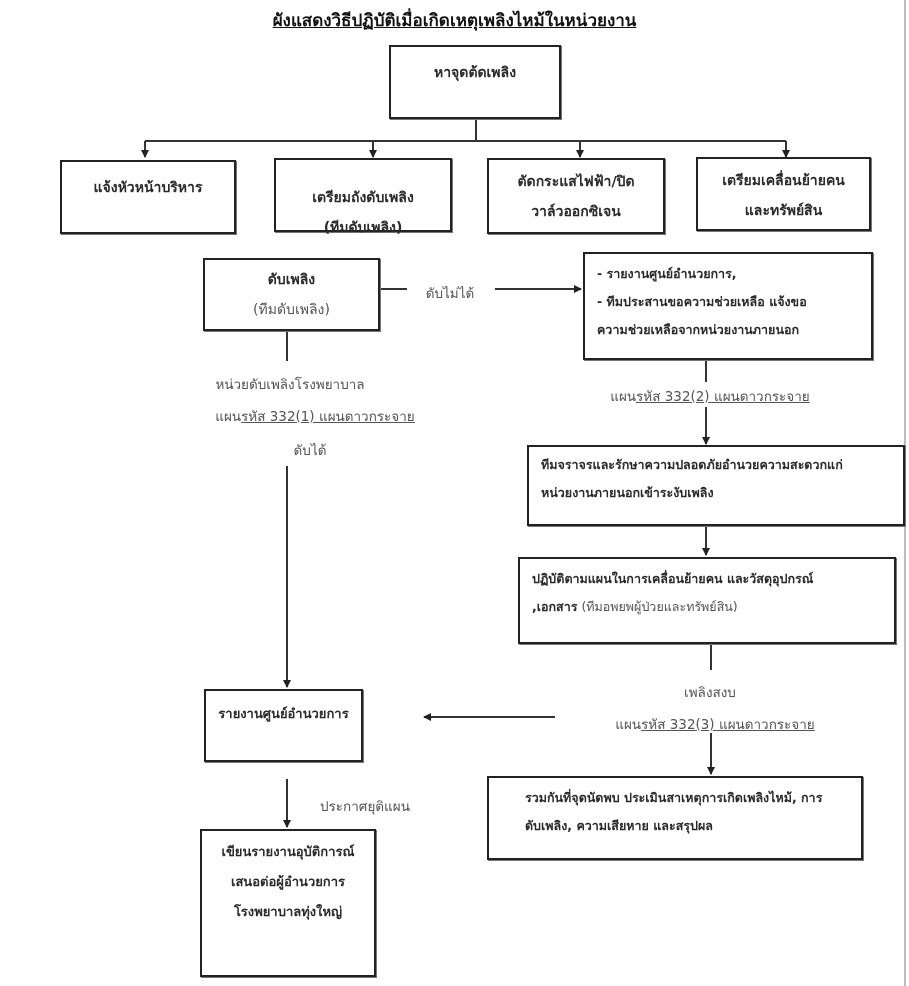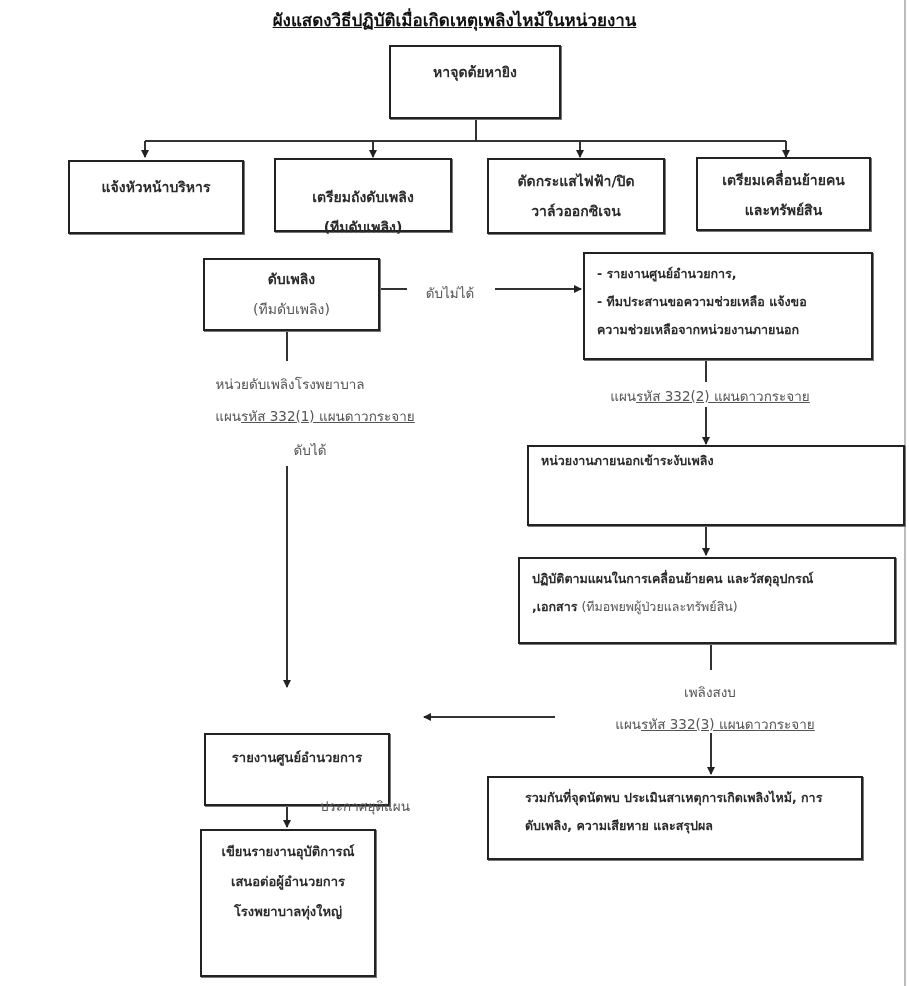--- a/index.html
+++ b/index.html
@@ -50,24 +50,24 @@
     <line x1="706" y1="407" x2="706" y2="444" marker-end="url(#ah)"></line>
     <line x1="706" y1="526" x2="706" y2="555" marker-end="url(#ah)"></line>
     <line x1="711" y1="644" x2="711" y2="670"></line>
     <line x1="711" y1="733" x2="711" y2="774" marker-end="url(#ah)"></line>
     <line x1="555" y1="717" x2="424" y2="717" marker-end="url(#ah)"></line>
     <line x1="287" y1="779" x2="287" y2="827" marker-end="url(#ah)"></line>
   </g>
 </svg>
 
 <div class="box" style="left:389px;top:45px;width:172px;height:74px;">
-  <div class="t" style="margin-top:10px;">หาจุดต้ยหายิง</div>
+  <div class="t" style="margin-top:10px;">หาจุดต้ดเพลิง</div>
 </div>
 
-<div class="box" style="left:68px;top:160px;width:176px;height:74px;">
+<div class="box" style="left:60px;top:160px;width:176px;height:74px;">
   <div class="t" style="margin-top:10px;">แจ้งหัวหน้าบริหาร</div>
 </div>
 <div class="box" style="left:274px;top:158px;width:178px;height:74px;">
   <div class="t" style="margin-top:22px;">เตรียมถังดับเพลิง</div>
   <div class="t">(ทีมดับเพลิง)</div>
 </div>
 <div class="box" style="left:487px;top:158px;width:178px;height:76px;">
   <div class="t" style="margin-top:6px;">ตัดกระแสไฟฟ้า/ปิด</div>
   <div class="t">วาล์วออกซิเจน</div>
 </div>
@@ -93,34 +93,35 @@
 <div class="lbl" style="left:185px;top:406px;width:260px;text-align:center;">
   <span>แผน</span><u>รหัส 332(1) แผนดาวกระจาย</u>
 </div>
 <div class="lbl" style="left:265px;top:440px;width:90px;">ดับได้</div>
 
 <div class="lbl" style="left:580px;top:386px;width:260px;">
   <span>แผน</span><u>รหัส 332(2) แผนดาวกระจาย</u>
 </div>
 
 <div class="box" style="left:527px;top:445px;width:378px;height:81px;">
+  <div class="tl" style="margin-top:4px;">ทีมจราจรและรักษาความปลอดภัยอำนวยความสะดวกแก่</div>
   <div class="tl">หน่วยงานภายนอกเข้าระงับเพลิง</div>
 </div>
 
 <div class="box" style="left:518px;top:557px;width:378px;height:87px;">
   <div class="tl" style="margin-top:6px;">ปฏิบัติตามแผนในการเคลื่อนย้ายคน และวัสดุอุปกรณ์</div>
   <div class="tl"><span>,เอกสาร</span><span class="light"> (ทีมอพยพผู้ป่วยและทรัพย์สิน)</span></div>
 </div>
 
 <div class="lbl" style="left:660px;top:682px;width:100px;">เพลิงสงบ</div>
 <div class="lbl" style="left:585px;top:714px;width:260px;">
   <span>แผน</span><u>รหัส 332(3) แผนดาวกระจาย</u>
 </div>
 
-<div class="box" style="left:204px;top:689px;width:186px;height:73px;margin-top:44px;">
+<div class="box" style="left:204px;top:689px;width:159px;height:73px;">
   <div class="t" style="margin-top:8px;font-size:13px;">รายงานศูนย์อำนวยการ</div>
 </div>
 
 <div class="box" style="left:487px;top:776px;width:376px;height:84px;padding-left:24px;">
   <div class="tl" style="margin-top:6px;">รวมกันที่จุดนัดพบ ประเมินสาเหตุการเกิดเพลิงไหม้, การ</div>
   <div class="tl">ดับเพลิง, ความเสียหาย และสรุปผล</div>
 </div>
 
 <div class="lbl" style="left:310px;top:796px;width:110px;">ประกาศยุติแผน</div>
 

